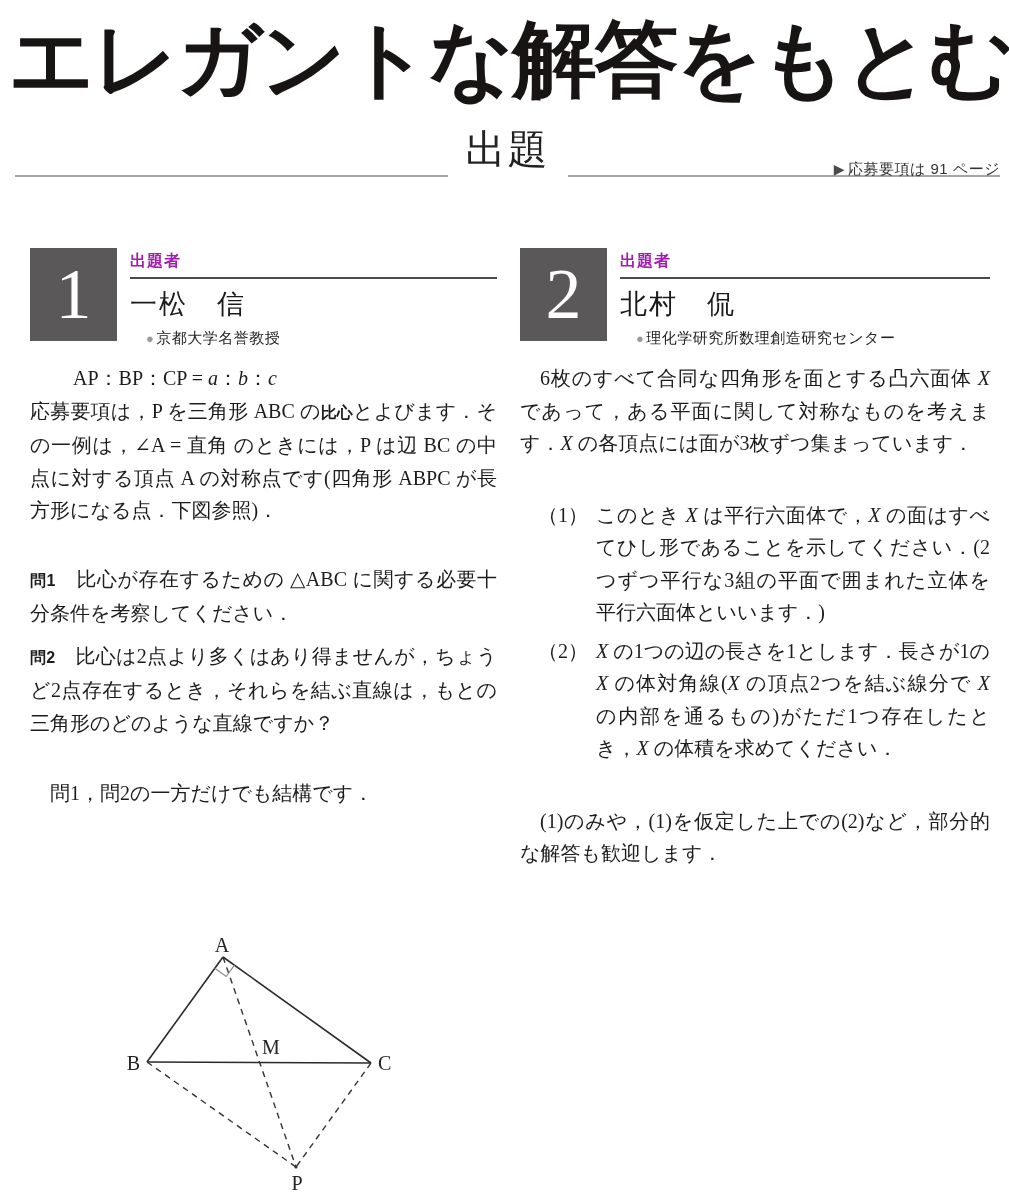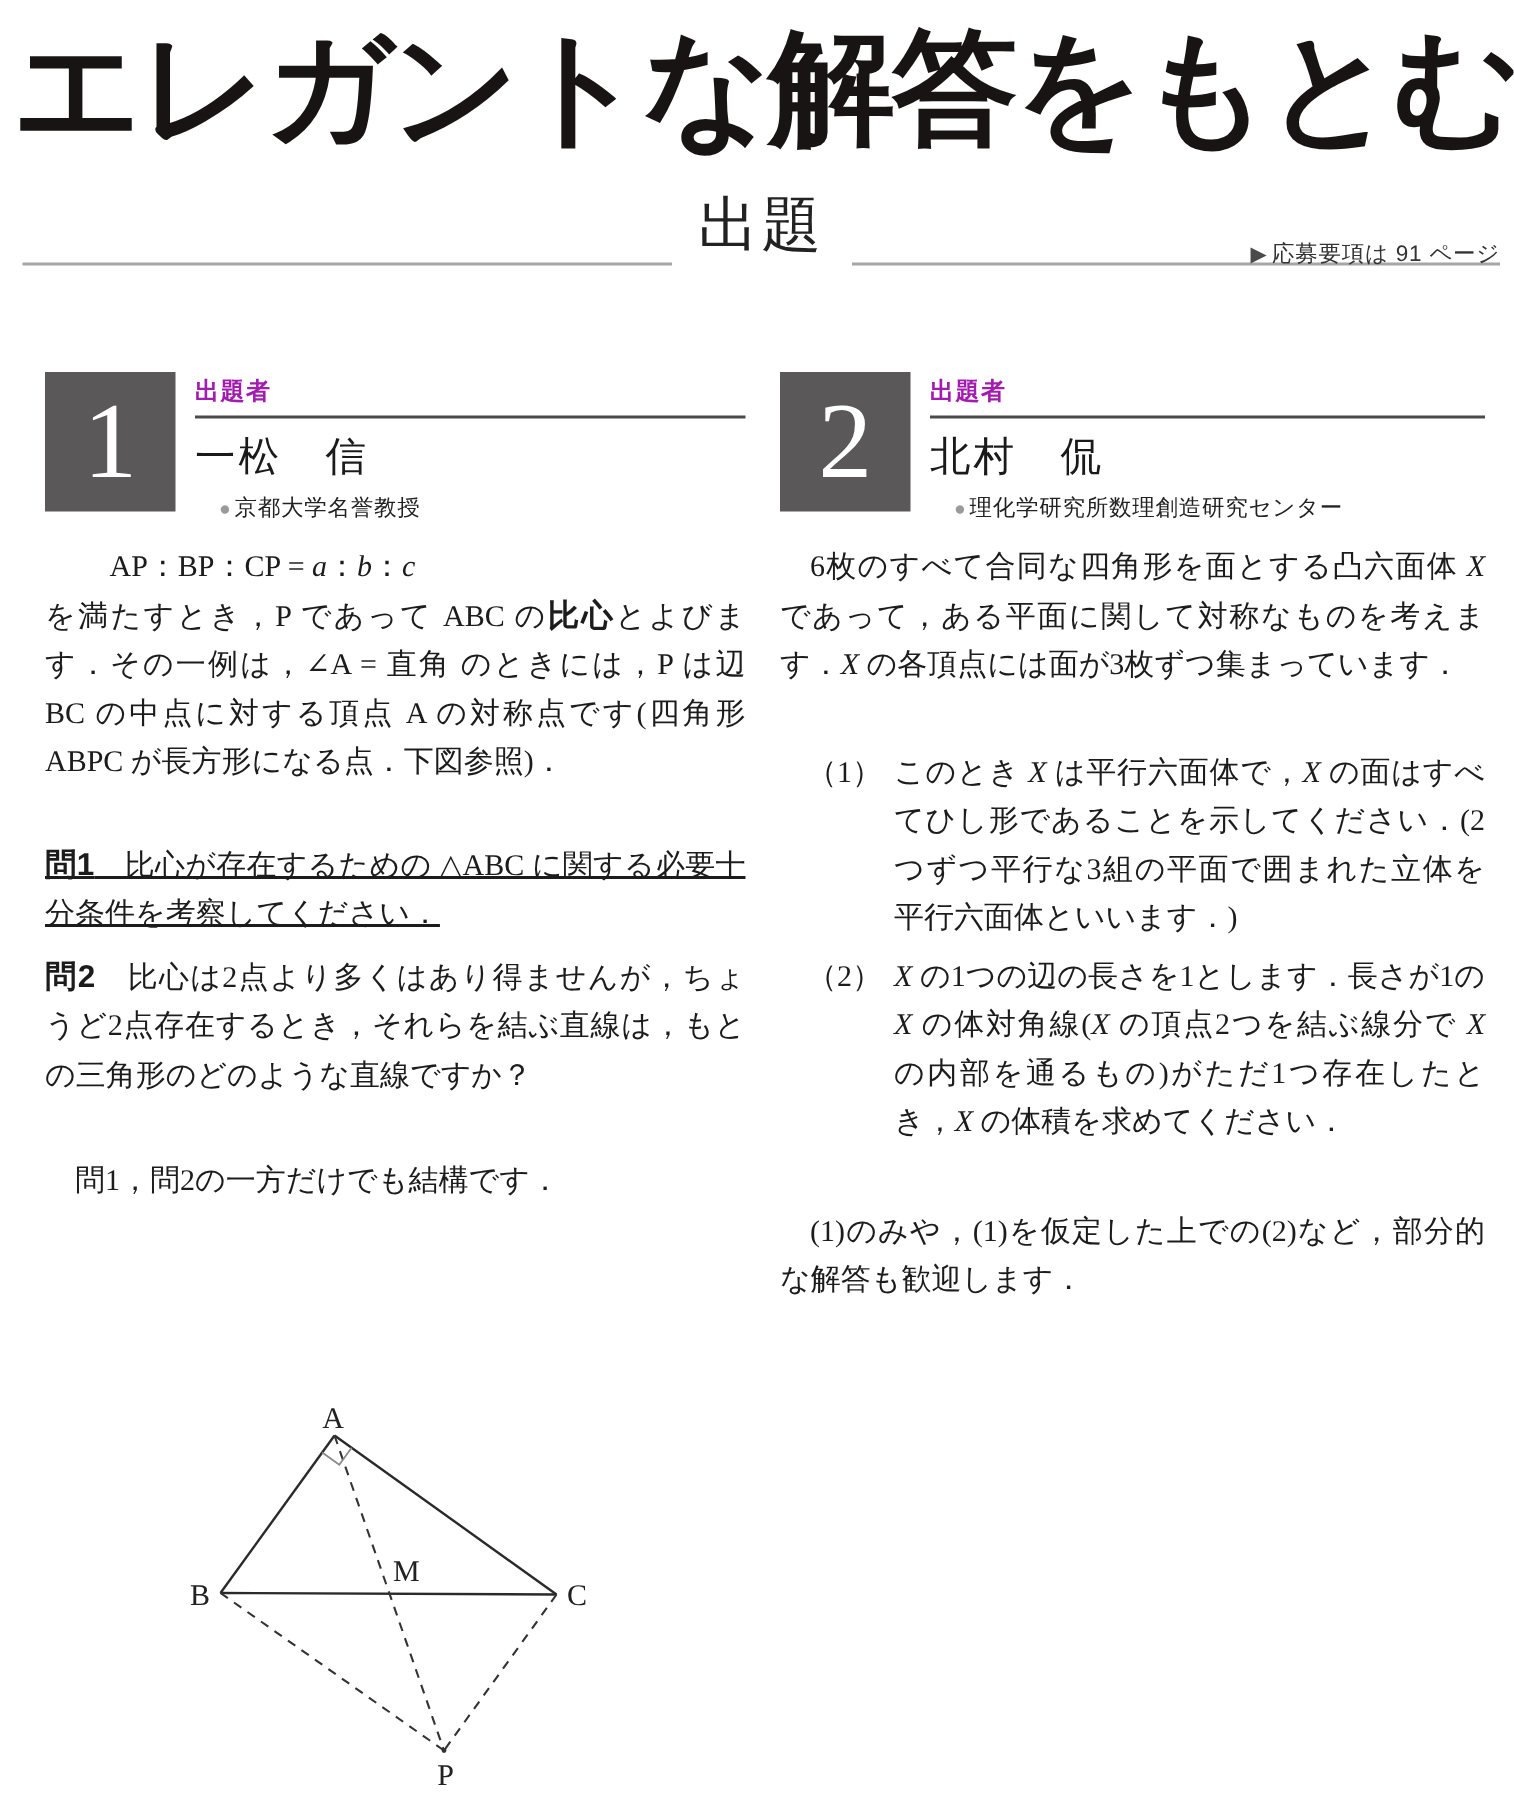--- a/index.html
+++ b/index.html
@@ -53,22 +53,22 @@
   .hdr-rule { height: 2px; background: #4a4a4a; margin-top: 5px; }
   .setter-name { font-size: 27px; font-weight: 400; letter-spacing: 2px; margin-top: 7px; color: #1a1a1a; }
   .affiliation { font-size: 15px; margin-top: 7px; color: #222; letter-spacing: 0.5px; margin-left: 16px; }
   .affiliation .bullet { color: #9a9a9a; font-size: 13px; margin-right: 2px; }
   
   .body { margin-top: 19px; font-size: 20px; line-height: 32.5px; text-align: justify; }
   .body p { margin: 0; }
   .indent { text-indent: 1em; }
   .formula { padding-left: 43px; }
   .i { font-style: italic; font-family: "Liberation Serif", "DejaVu Serif", serif; }
-  .b { font-weight: 700; font-family: "Liberation Sans", "DejaVu Sans", sans-serif; font-size: 21px; margin-top: 24px; }
-  .q1 { margin-top: 36px !important; text-decoration: underline; }
+  .b { font-weight: 700; font-family: "Liberation Sans", "DejaVu Sans", sans-serif; font-size: 16px; margin-top: 24px; }
+  .q1 { margin-top: 36px !important; }
   .q2 { margin-top: 10px !important; }
   .closing-left  { margin-top: 38px !important; }
   .p1-right { }
   .list-item { position: relative; padding-left: 76px; }
   .list-item .marker { position: absolute; left: 18px; top: 0; }
   .li-1 { margin-top: 39px; }
   .li-2 { margin-top: 6px; }
   .closing-right { margin-top: 40px !important; }
   
   .figure-svg { position: absolute; left: 95px; top: 935px; }
@@ -98,21 +98,21 @@
         <div class="setter-label">出題者</div>
         <div class="hdr-rule"></div>
         <div class="setter-name">一松　信</div>
         <div class="affiliation">
           <span class="bullet">●</span><span>京都大学名誉教授</span>
         </div>
       </div>
     </div>
     <div class="body">
       <div class="formula"><span>AP：BP：CP = </span><span class="i">a</span><span>：</span><span class="i">b</span><span>：</span><span class="i">c</span></div>
-      <p class="para"><span>を満たすとき，P であって ABC の</span><span class="b">比心</span><span>とよびます．その一例は，∠A = 直角 のときには，P は辺 BC の中点に対する頂点 A の対称点です(四角形 ABPC が長方形になる点．下図参照)．</span></p>
+      <p class="para"><span>応募要項は，P を三角形 ABC の</span><span class="b">比心</span><span>とよびます．その一例は，∠A = 直角 のときには，P は辺 BC の中点に対する頂点 A の対称点です(四角形 ABPC が長方形になる点．下図参照)．</span></p>
       <p class="para q1"><span class="b">問1</span><span>　比心が存在するための △ABC に関する必要十分条件を考察してください．</span></p>
       <p class="para q2"><span class="b">問2</span><span>　比心は2点より多くはあり得ませんが，ちょうど2点存在するとき，それらを結ぶ直線は，もとの三角形のどのような直線ですか？</span></p>
       <p class="para indent closing-left">問1，問2の一方だけでも結構です．</p>
     </div>
   </section>
 
   <section class="col col-right">
     <div class="prob-header">
       <div class="num-square">2</div>
       <div class="hdr-right">

